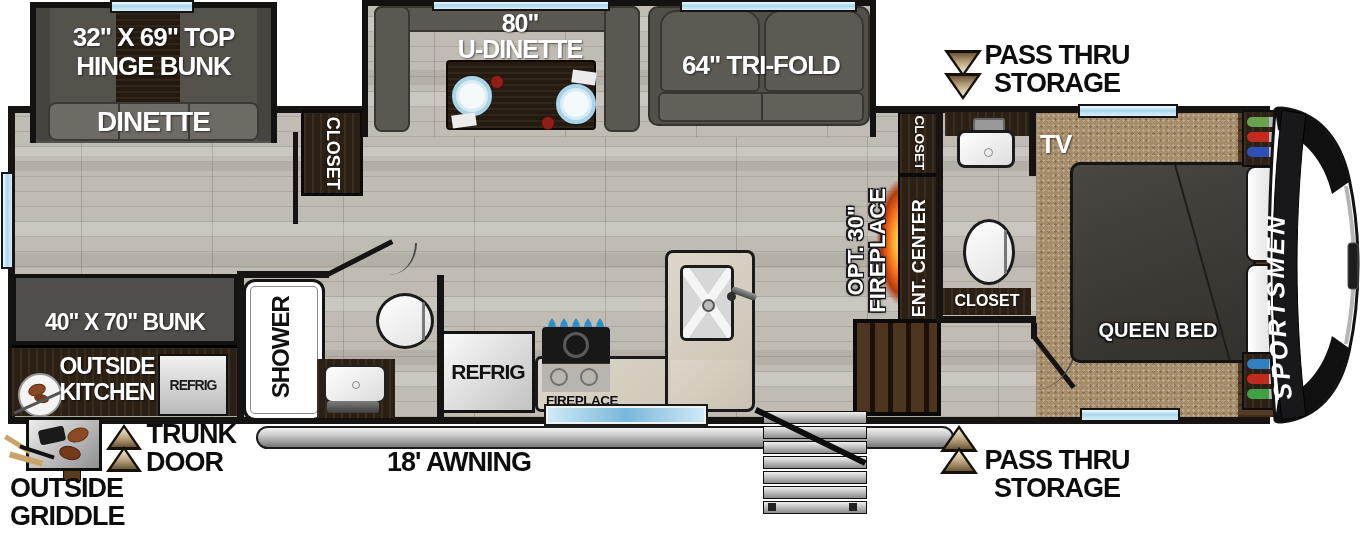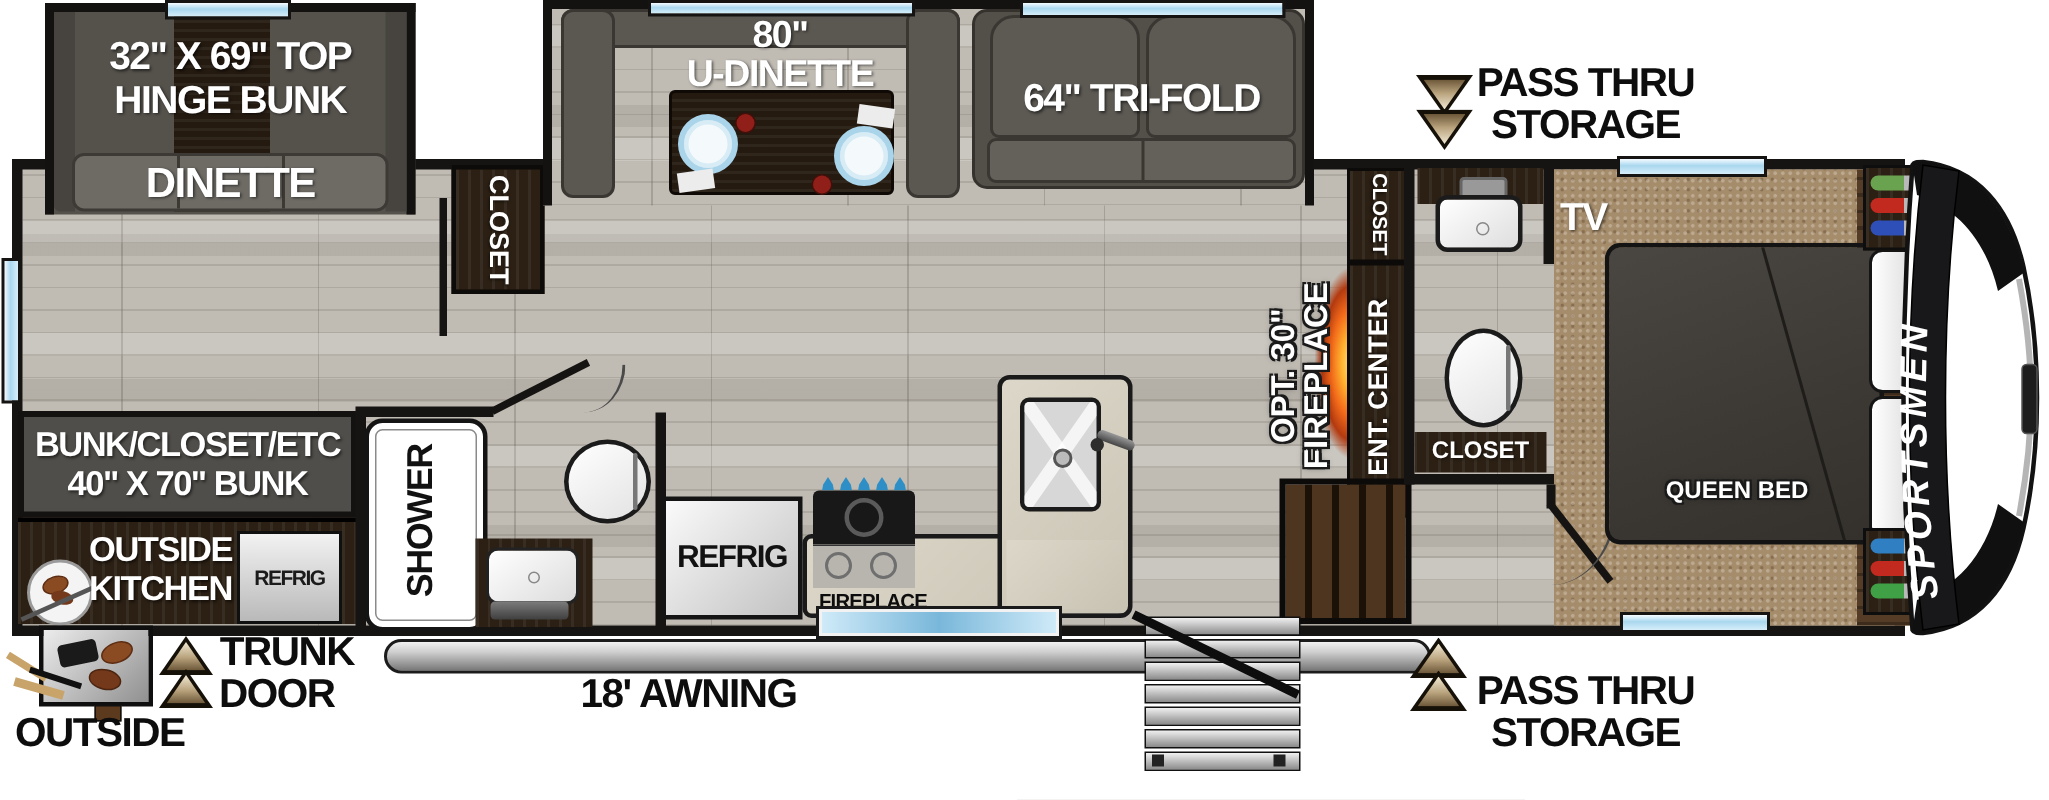--- a/index.html
+++ b/index.html
@@ -51,21 +51,20 @@
 <body>
 
 <div id="plan">
 
   <div class="abs floor" style="left:8px;top:106px;width:1262px;height:318px;border:7px solid #161412;box-sizing:border-box;"></div>
   <div class="abs carpet" style="left:1036px;top:113px;width:252px;height:304px;"></div>
   <div class="abs hbrown" style="left:1238px;top:113px;width:50px;height:304px;"></div>
   <div class="win winv" style="left:1px;top:172px;width:13px;height:97px;"></div>
 
   <div class="abs" style="left:12px;top:274px;width:226px;height:71px;background:#504e4a;border:4px solid #141210;box-sizing:border-box;">
-    <div class="lbl wt" style="left:0;top:7px;width:218px;font-size:23px;">BUNK/CLOSET/ETC</div>
     <div class="lbl wt" style="left:0;top:33px;width:218px;font-size:23px;">40" X 70" BUNK</div>
   </div>
   <div class="abs dwood" style="left:12px;top:345px;width:226px;height:71px;border-top:3px solid #000;box-sizing:border-box;">
     <div class="abs" style="left:6px;top:25px;width:40px;height:40px;border-radius:50%;background:#f4f4f4;border:2px solid #9a9a9a;">
       <div class="abs" style="left:8px;top:9px;width:16px;height:10px;background:#8a4a22;border-radius:50%;transform:rotate(-18deg);border:1px solid #5c2d12;"></div>
       <div class="abs" style="left:14px;top:19px;width:15px;height:9px;background:#74391a;border-radius:50%;transform:rotate(14deg);"></div>
       <div class="abs" style="left:-8px;top:26px;width:52px;height:3px;background:#555;transform:rotate(-24deg);"></div>
     </div>
     <div class="lbl wt" style="left:36px;top:7px;width:118px;font-size:23px;">OUTSIDE</div>
     <div class="lbl wt" style="left:36px;top:33px;width:118px;font-size:23px;">KITCHEN</div>
@@ -168,21 +167,21 @@
     <span class="lbl wt" style="position:static;font-size:16px;letter-spacing:0;">CLOSET</span>
   </div>
 
   <div class="lbl wt" style="left:1040px;top:131px;width:44px;font-size:26px;text-align:left;">TV</div>
   <div class="abs" style="left:1070px;top:162px;width:186px;height:201px;background:linear-gradient(160deg,#4a4742 0%,#3c3935 60%,#34312c);
               border:3px solid #141414;border-radius:10px;box-sizing:border-box;overflow:hidden;">
     <div class="abs" style="left:100px;top:-4px;width:2px;height:208px;background:#1f1d1a;transform:rotate(-15.6deg);transform-origin:top left;"></div>
   </div>
   <div class="abs" style="left:1246px;top:166px;width:36px;height:96px;background:linear-gradient(90deg,#fff,#d8d8d8);border:2px solid #151515;border-radius:9px;box-sizing:border-box;"></div>
   <div class="abs" style="left:1246px;top:264px;width:36px;height:96px;background:linear-gradient(90deg,#fff,#d8d8d8);border:2px solid #151515;border-radius:9px;box-sizing:border-box;"></div>
-  <div class="lbl outline" style="left:1078px;top:320px;width:160px;font-size:16px;letter-spacing:0;">QUEEN BED</div>
+  <div class="lbl outline" style="left:1078px;top:320px;width:160px;font-size:20px;letter-spacing:0;">QUEEN BED</div>
   <div class="abs dwood" style="left:1242px;top:110px;width:48px;height:57px;border:2px solid #0e0e0e;box-sizing:border-box;">
     <div class="paddle" style="left:3px;top:5px;background:linear-gradient(90deg,#6aa34f 0 58%,#b9b9b9 58% 80%,transparent 80%);"></div>
     <div class="paddle" style="left:3px;top:20px;background:linear-gradient(90deg,#c22a20 0 58%,#b9b9b9 58% 80%,transparent 80%);"></div>
     <div class="paddle" style="left:3px;top:35px;background:linear-gradient(90deg,#2f4fb8 0 58%,#b9b9b9 58% 80%,transparent 80%);"></div>
   </div>
   <div class="abs dwood" style="left:1242px;top:352px;width:48px;height:58px;border:2px solid #0e0e0e;box-sizing:border-box;">
     <div class="paddle" style="left:3px;top:5px;background:linear-gradient(90deg,#2f7fc2 0 58%,#b9b9b9 58% 80%,transparent 80%);"></div>
     <div class="paddle" style="left:3px;top:20px;background:linear-gradient(90deg,#c22a20 0 58%,#b9b9b9 58% 80%,transparent 80%);"></div>
     <div class="paddle" style="left:3px;top:35px;background:linear-gradient(90deg,#3fa046 0 58%,#b9b9b9 58% 80%,transparent 80%);"></div>
   </div>
@@ -294,15 +293,16 @@
     <div class="abs" style="left:-26px;top:22px;width:30px;height:5px;background:#c8a46a;transform:rotate(32deg);"></div>
     <div class="abs" style="left:-20px;top:36px;width:34px;height:6px;background:#c8a46a;transform:rotate(16deg);"></div>
     <div class="abs" style="left:-10px;top:30px;width:36px;height:4px;background:#111;transform:rotate(18deg);"></div>
     <div class="abs" style="left:10px;top:8px;width:26px;height:15px;background:#1a1a1a;border-radius:3px;transform:rotate(-12deg);"></div>
     <div class="abs" style="left:38px;top:8px;width:20px;height:12px;background:#8a4a22;border:1px solid #5c2d12;border-radius:50%;transform:rotate(-20deg);"></div>
     <div class="abs" style="left:30px;top:26px;width:20px;height:12px;background:#74391a;border:1px solid #4c2510;border-radius:50%;transform:rotate(12deg);"></div>
     <div class="abs" style="left:34px;top:50px;width:16px;height:9px;background:#5c3a1e;border:1px solid #111;"></div>
   </div>
   <div class="abs" style="left:10px;top:475px;width:116px;">
     <div class="lbl" style="position:static;font-size:27px;text-align:left;">OUTSIDE</div>
+    <div class="lbl" style="position:static;font-size:27px;text-align:left;">GRIDDLE</div>
   </div>
 
 </div>
 
 </body></html>

